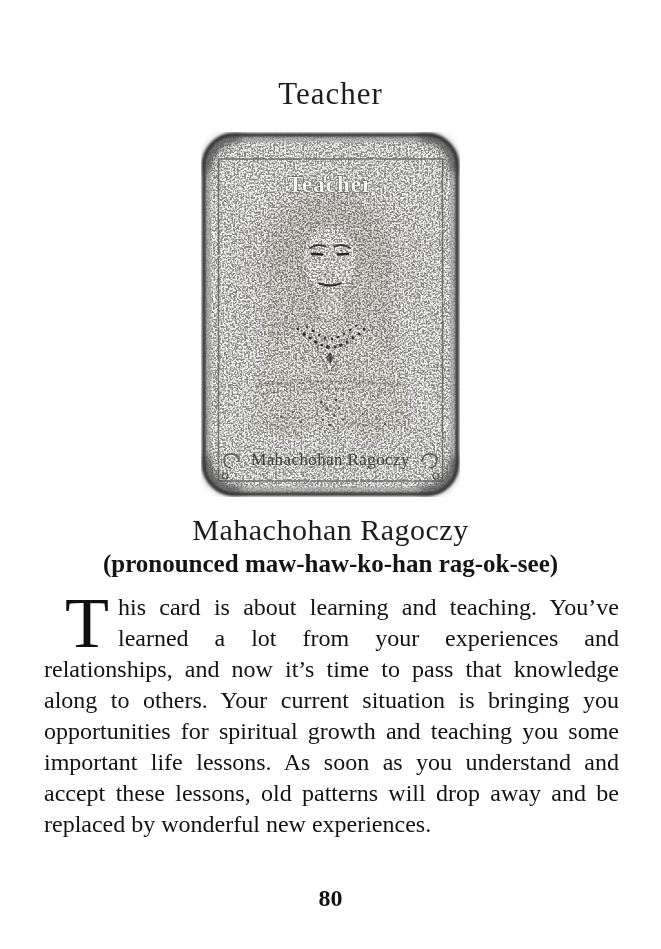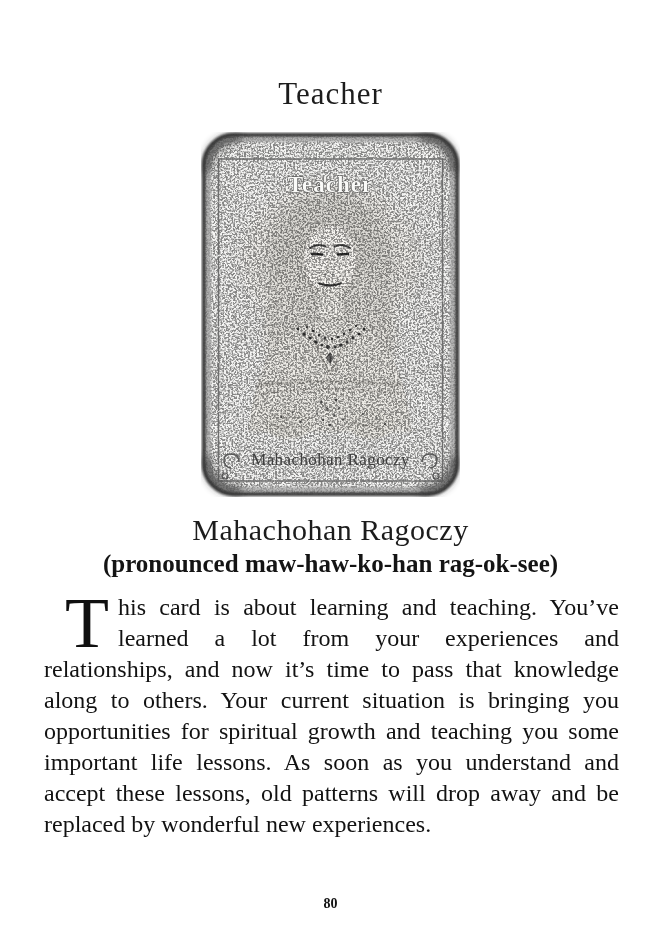--- a/index.html
+++ b/index.html
@@ -41,21 +41,21 @@
   .drop-cap {
     float: left;
     font-size: 72px; line-height: 56px;
     margin: 3px 9px 0 21px;
     color: #101010;
   }
   .page-number {
     position: absolute;
     left: 0; right: 0; bottom: 37px;
     text-align: center;
-    font-size: 14px; font-weight: bold;
+    font-size: 24px; font-weight: bold;
     color: #121212;
   }
 </style>
 </head>
 <body>
 
 <div class="page">
 
   <h1 class="page-title">Teacher</h1>
 

